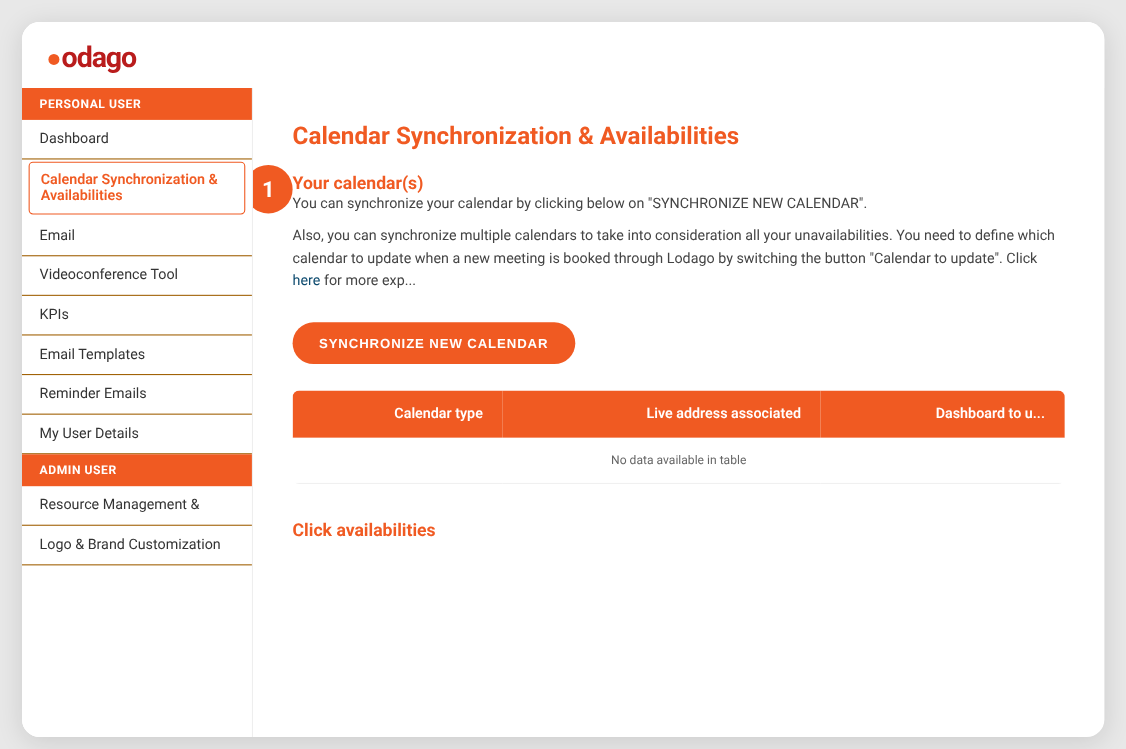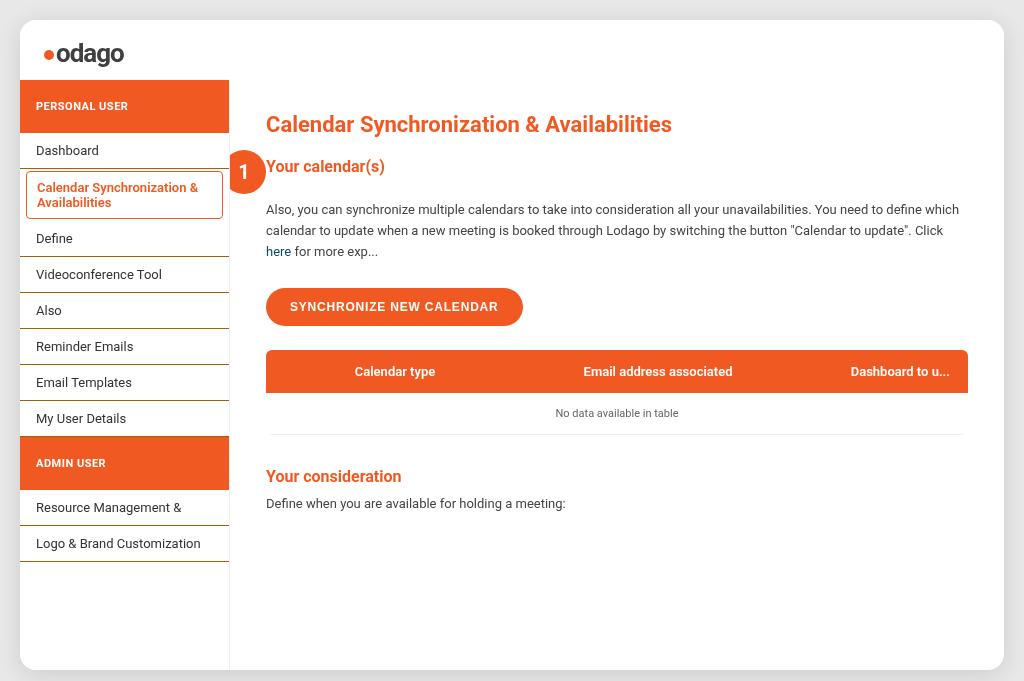--- a/index.html
+++ b/index.html
@@ -22,21 +22,21 @@
       flex-direction: column;
       box-shadow: 0 4px 24px rgba(0,0,0,0.12);
     }
     .top-bar {
       padding: 18px 24px 12px 24px;
       background: #fff;
     }
     .logo {
       font-size: 26px;
       font-weight: 700;
-      color: #404040;
+      color: #b91c1c;
       letter-spacing: -1px;
     }
     .logo-dot {
       display: inline-block;
       width: 10px;
       height: 10px;
       background: #f05a22;
       border-radius: 50%;
       margin-right: 2px;
       vertical-align: middle;
@@ -52,21 +52,21 @@
       background: #fff;
       border-right: 1px solid #eee;
       display: flex;
       flex-direction: column;
     }
     .sidebar-section-header {
       background: #f05a22;
       color: #fff;
       font-size: 11px;
       font-weight: 700;
-      padding: 20px 16px;
+      padding: 8px 16px;
       letter-spacing: 0.5px;
     }
     .sidebar-item {
       padding: 10px 16px;
       font-size: 13px;
       color: #333;
       cursor: pointer;
       border-bottom: 1px solid #a16207;
       transition: background 0.15s;
     }
@@ -88,21 +88,21 @@
     .page-title {
       font-size: 22px;
       font-weight: 700;
       color: #f05a22;
       margin-bottom: 20px;
     }
     .section-title {
       font-size: 16px;
       font-weight: 700;
       color: #f05a22;
-      margin-bottom: 24px;
+      margin-bottom: 0;
     }
     .description-text {
       font-size: 13px;
       color: #444;
       line-height: 1.6;
       margin-bottom: 8px;
     }
     .description-text a {
       color: #0c4a6e;
       text-decoration: none;
@@ -199,25 +199,25 @@
       <span class="logo-dot"></span><span>odago</span>
     </div>
   </div>
 
   <div class="main-layout">
 
     <div class="sidebar">
       <div class="sidebar-section-header">PERSONAL USER</div>
       <div class="sidebar-item">Dashboard</div>
       <div class="sidebar-item active">Calendar Synchronization &amp; Availabilities</div>
-      <div class="sidebar-item">Define</div>
+      <div class="sidebar-item">Email</div>
       <div class="sidebar-item">Videoconference Tool</div>
-      <div class="sidebar-item">Also</div>
+      <div class="sidebar-item">KPIs</div>
+      <div class="sidebar-item">Email Templates</div>
       <div class="sidebar-item">Reminder Emails</div>
-      <div class="sidebar-item">Email Templates</div>
       <div class="sidebar-item">My User Details</div>
       <div class="sidebar-section-header">ADMIN USER</div>
       <div class="sidebar-item">Resource Management &amp;</div>
       <div class="sidebar-item">Logo &amp; Brand Customization</div>
     </div>
 
     <div class="content-area content-relative">
 
       
       <div class="arrow-annotation-container">
@@ -233,43 +233,43 @@
 
         <div class="arrow-circle">
           <span>1</span>
         </div>
       </div>
 
       <h1 class="page-title">Calendar Synchronization &amp; Availabilities</h1>
 
       <h2 class="section-title">Your calendar(s)</h2>
 
+      <p class="description-text">You can synchronize your calendar by clicking below on "SYNCHRONIZE NEW CALENDAR".</p>
       <p class="description-text">
         <span>Also, you can synchronize multiple calendars to take into consideration all your unavailabilities. You need to define which calendar to update when a new meeting is booked through Lodago by switching the button "Calendar to update". Click</span>
         <a href="#">here</a>
         <span>for more exp...</span>
       </p>
 
       <button class="sync-btn">SYNCHRONIZE NEW CALENDAR</button>
 
       
       <table class="calendar-table">
         <thead>
           <tr>
             <th>Calendar type</th>
-            <th>Email address associated</th>
+            <th>Live address associated</th>
             <th>Dashboard to u...</th>
           </tr>
         </thead>
         <tbody>
           <tr class="no-data-row">
             <td colspan="3">No data available in table</td>
           </tr>
         </tbody>
       </table>
 
       
-      <h2 class="availabilities-title">Your consideration</h2>
-      <p class="availabilities-desc">Define when you are available for holding a meeting:</p>
+      <h2 class="availabilities-title">Click availabilities</h2>
 
     </div>
   </div>
 </div>
 
 </body></html>

